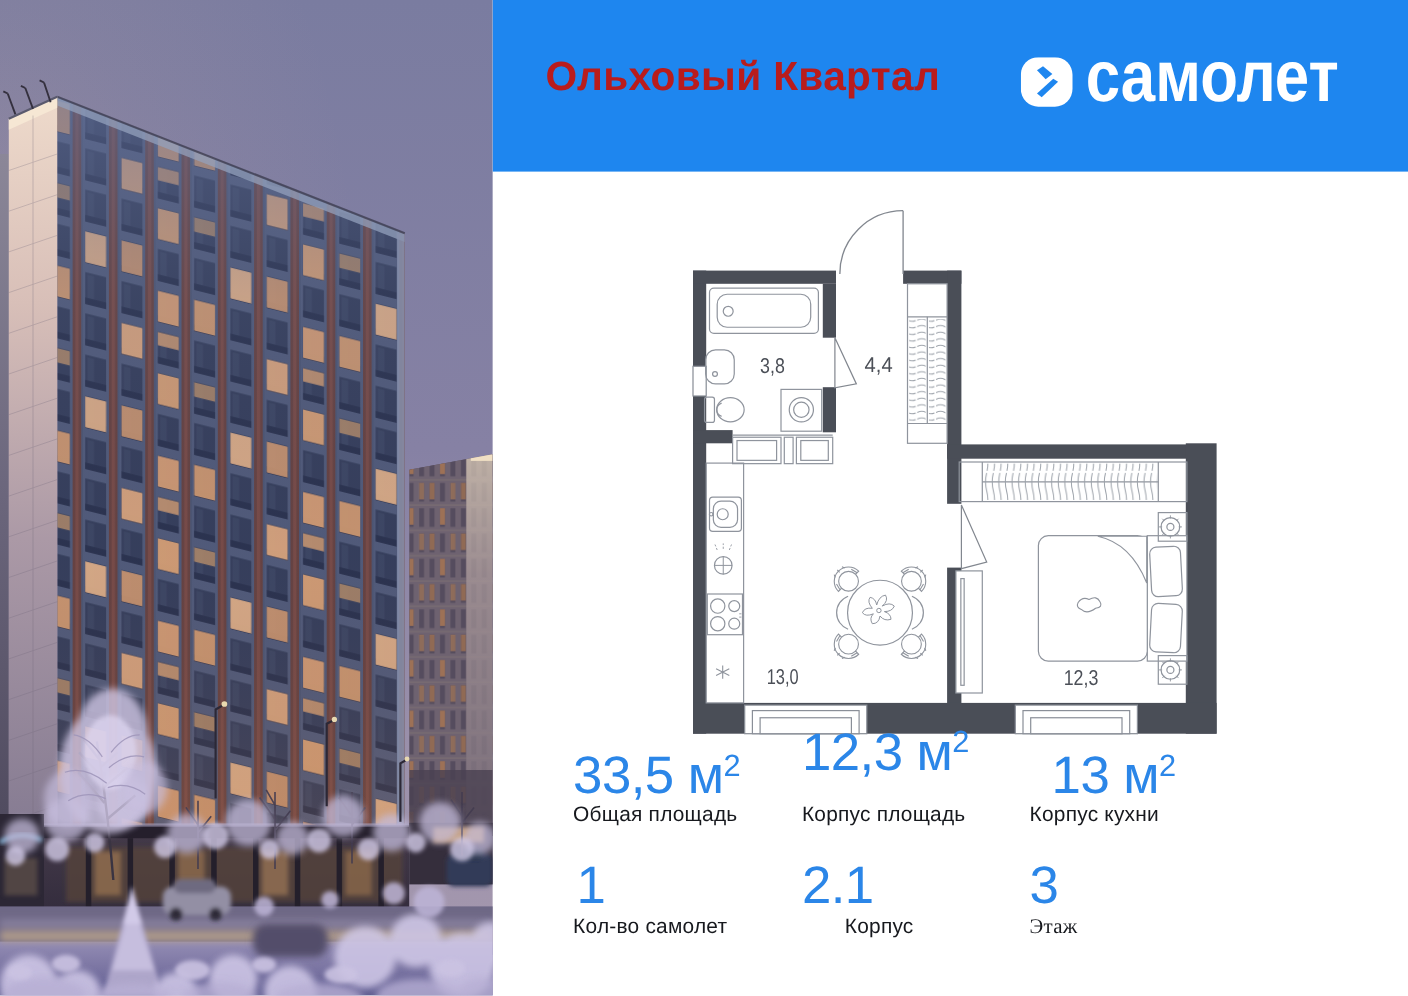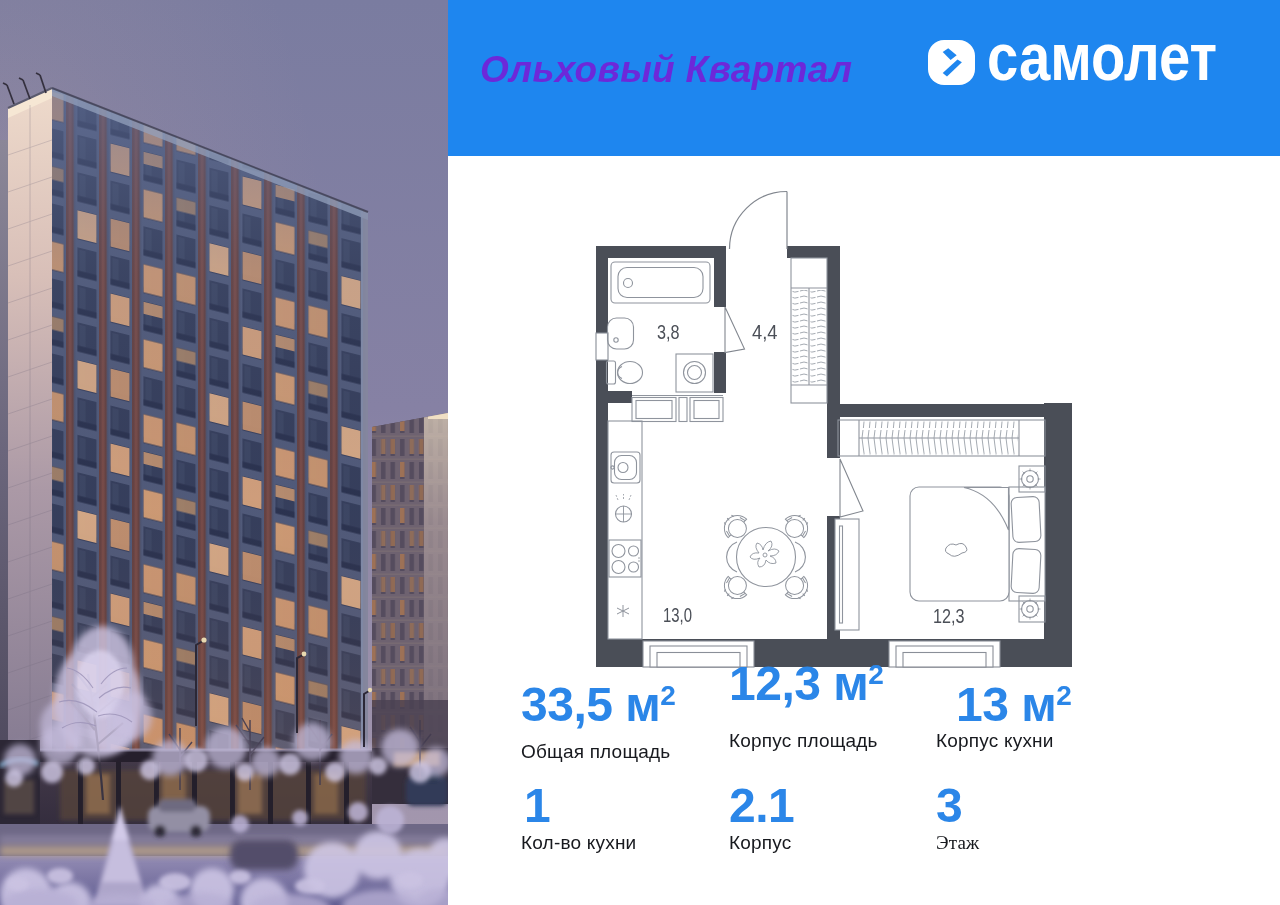--- a/index.html
+++ b/index.html
@@ -1,21 +1,21 @@
 <!DOCTYPE html>
 <html><head>
 <meta charset="utf-8">
 <style>
   html,body{margin:0;padding:0;}
   body{width:1280px;height:905px;position:relative;background:#ffffff;font-family:"Liberation Sans",sans-serif;overflow:hidden;}
   .abs{position:absolute;}
   #photo{left:0;top:0;width:448px;height:905px;}
   #header{left:448px;top:0;width:832px;height:156px;background:#1e86ef;}
-  #title{left:480px;top:51px;font-size:37px;font-weight:bold;color:#6d28d9;line-height:1;letter-spacing:0.3px;font-style:italic;}
-  .num{font-weight:bold;color:#2b86e8;font-size:48px;line-height:1;letter-spacing:-0.5px;}
+  #title{left:496px;top:51px;font-size:37px;font-weight:bold;color:#b91c1c;line-height:1;letter-spacing:0.3px;}
+  .num{font-weight:normal;color:#2b86e8;font-size:48px;line-height:1;letter-spacing:-0.5px;}
   .num sup{font-size:28px;position:relative;top:1px;}
   .lbl{color:#17191e;font-size:19px;line-height:1;letter-spacing:0.2px;}
 </style>
 </head>
 <body>
 <div class="abs" id="photo">
 <svg width="448" height="905" viewBox="0 0 448 905">
 <defs>
   <linearGradient id="sky" x1="0" y1="0" x2="0" y2="1">
     <stop offset="0" stop-color="#7a7ca0"></stop>
@@ -290,29 +290,29 @@
         <path d="M297,733 V658 l6,-3"></path>
         <path d="M364,747 V694 l5,-3"></path>
 </g>
 <circle cx="204" cy="640" r="2.6" fill="#e8d9b0"></circle>
 <circle cx="304" cy="654" r="2.4" fill="#e8d9b0"></circle>
 <circle cx="370" cy="690" r="2.2" fill="#e8d9b0"></circle>
 </svg>
 </div>
 <div class="abs" id="header"></div>
 <div class="abs" id="title">Ольховый Квартал</div>
-<div class="abs" id="logo" style="left:928px;top:40px;width:310px;height:60px;text-align:right;">
+<div class="abs" id="logo" style="left:928px;top:52px;width:310px;height:60px;text-align:right;">
 <svg width="310" height="60" viewBox="0 0 310 60">
   <rect x="0" y="0" width="47" height="45" rx="16" fill="#ffffff"></rect>
   <polygon points="14.7,11.9 20.2,8.3 28.7,15.3 22.6,20.1" fill="#1e86ef"></polygon>
   <polygon points="29.5,19.5 33.9,22.3 19,36.5 14.7,32.9" fill="#1e86ef"></polygon>
   <text x="59" y="40" font-family="Liberation Sans, sans-serif" font-weight="bold" font-size="66" fill="#ffffff" textLength="230" lengthAdjust="spacingAndGlyphs">самолет</text>
 </svg>
 </div>
-<div class="abs" id="plan" style="left:566px;top:180px;width:560px;height:510px;">
+<div class="abs" id="plan" style="left:600px;top:180px;width:560px;height:510px;">
 <svg width="560" height="510" viewBox="600 180 560 510">
 <defs>
   <pattern id="hatchH" width="17" height="6" patternUnits="userSpaceOnUse">
     <path d="M1,3 q4,-2 8,0 t7.5,0.4" fill="none" stroke="#9aa0a8" stroke-width="0.9"></path>
   </pattern>
   <pattern id="hatchV" width="6" height="33" patternUnits="userSpaceOnUse">
     <path d="M3,1 q-2,8 0,16 t0.4,15" fill="none" stroke="#9aa0a8" stroke-width="0.9"></path>
   </pattern>
 </defs>
 <g stroke="none" fill="#4a4e57">
@@ -476,22 +476,22 @@
   <text x="786" y="338.5" textLength="25.5" lengthAdjust="spacingAndGlyphs">4,4</text>
   <text x="697" y="622" textLength="29" lengthAdjust="spacingAndGlyphs">13,0</text>
   <text x="967" y="623" textLength="31.5" lengthAdjust="spacingAndGlyphs">12,3</text>
 </g>
 </svg>
 </div>
 
 <div class="abs num" style="left:521px;top:681px;">33,5 м<sup>2</sup></div>
 <div class="abs num" style="left:729px;top:660px;">12,3 м<sup>2</sup></div>
 <div class="abs num" style="left:956px;top:681px;">13 м<sup>2</sup></div>
-<div class="abs lbl" style="left:521px;top:731px;margin-top:11px;">Общая площадь</div>
+<div class="abs lbl" style="left:521px;top:731px;">Общая площадь</div>
 <div class="abs lbl" style="left:729px;top:731px;">Корпус площадь</div>
 <div class="abs lbl" style="left:936px;top:731px;">Корпус кухни</div>
 
 <div class="abs num" style="left:524px;top:782px;">1</div>
 <div class="abs num" style="left:729px;top:782px;">2.1</div>
 <div class="abs num" style="left:936px;top:782px;">3</div>
-<div class="abs lbl" style="left:521px;top:833px;">Кол-во кухни</div>
-<div class="abs lbl" style="left:729px;top:833px;">Корпус</div>
+<div class="abs lbl" style="left:521px;top:833px;">Кол-во самолет</div>
+<div class="abs lbl" style="left:768px;top:833px;">Корпус</div>
 <div class="abs lbl" style="left:936px;top:833px;font-family:Liberation Serif, serif;">Этаж</div>
 
 </body></html>

